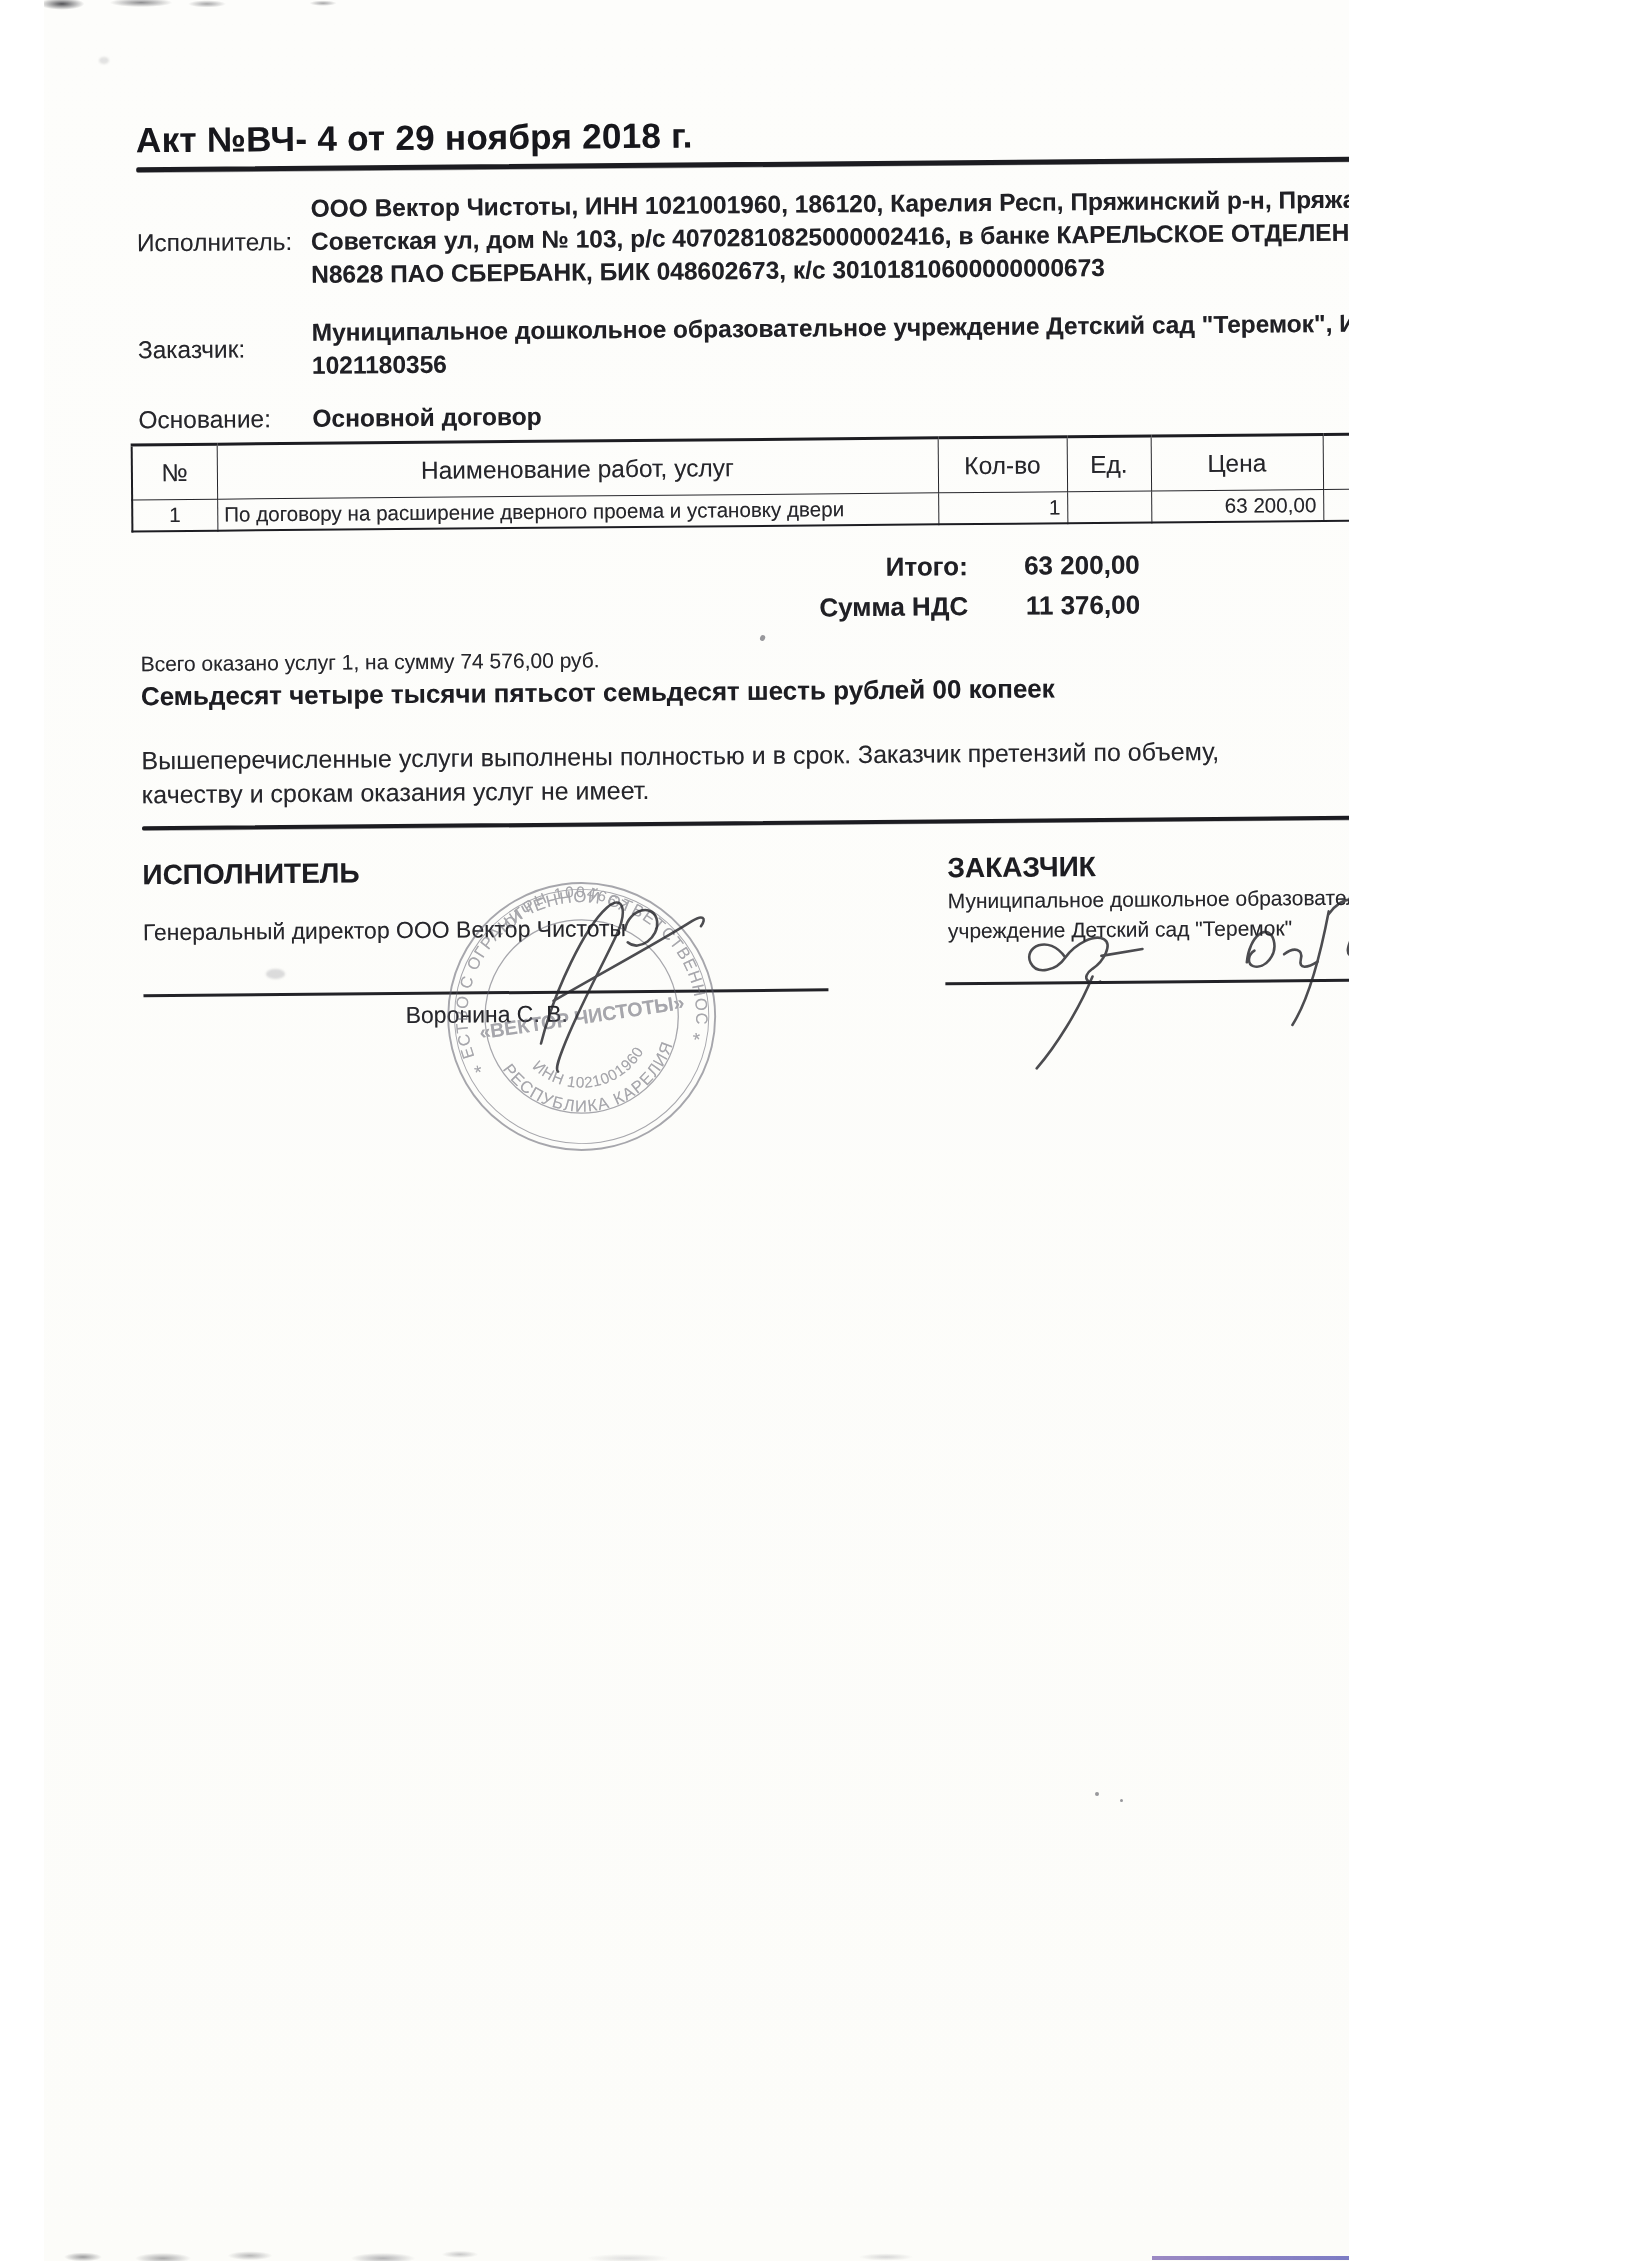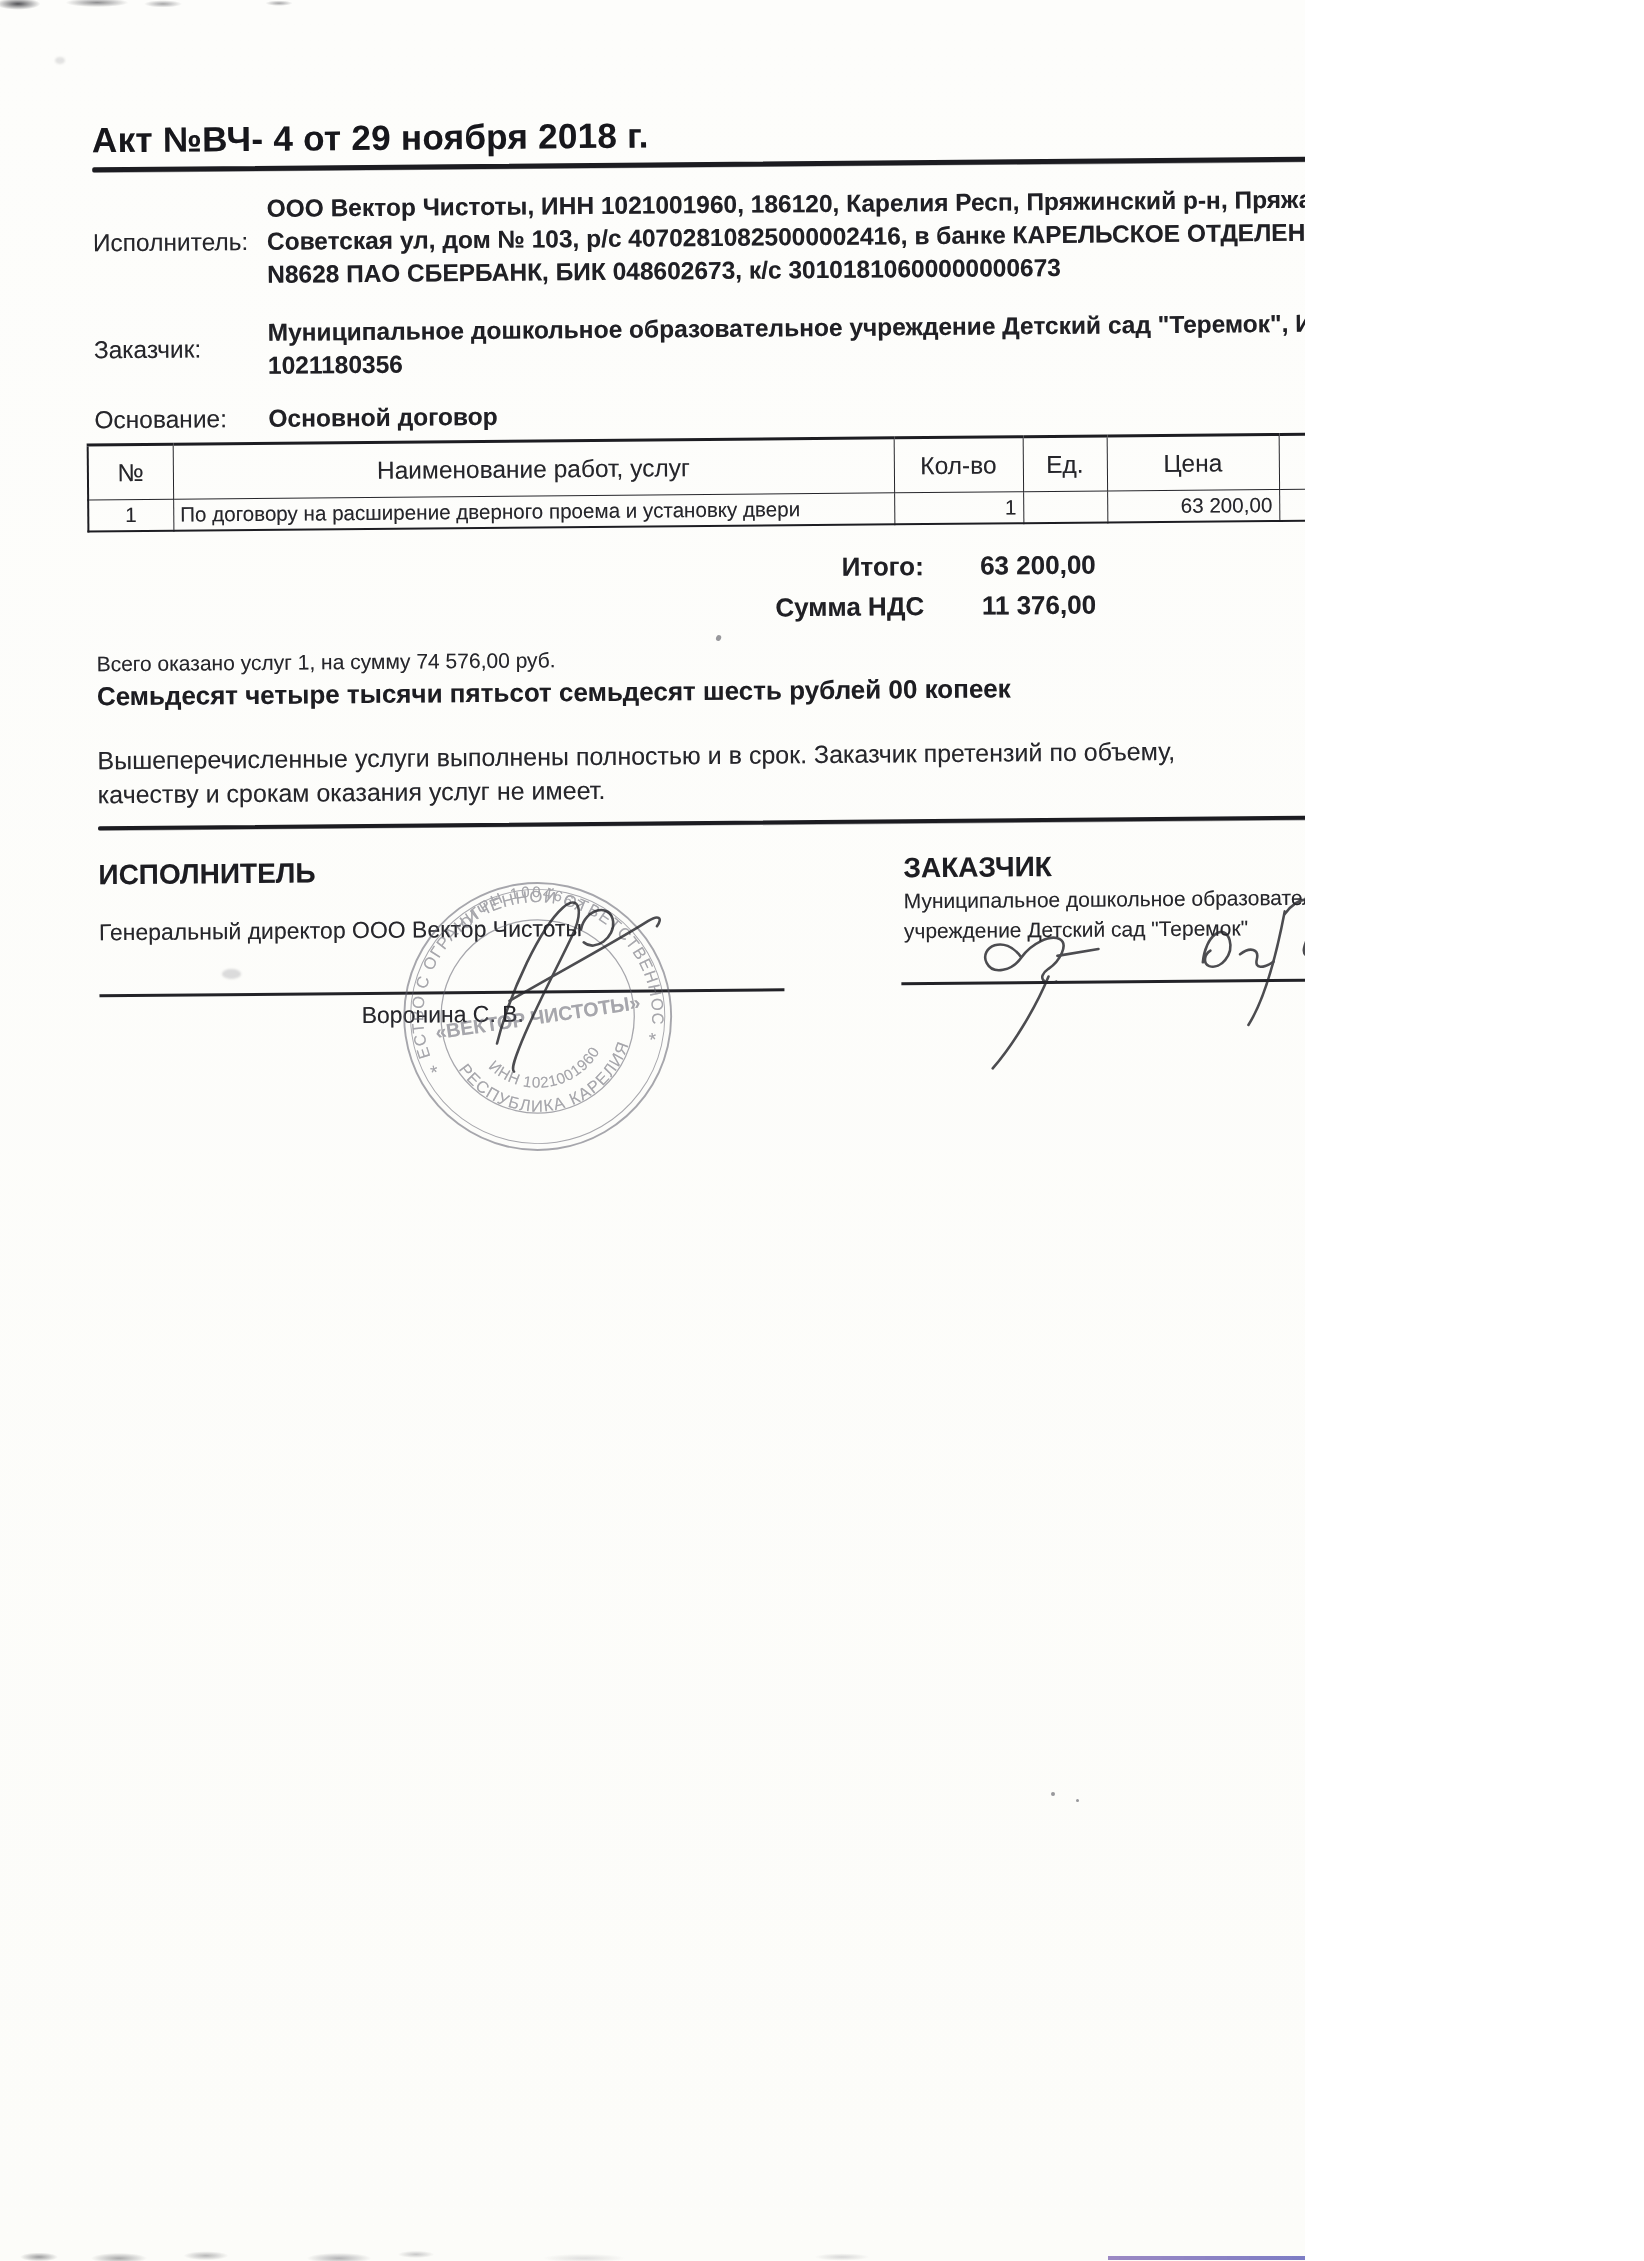--- a/index.html
+++ b/index.html
@@ -1,17 +1,17 @@
 <!DOCTYPE html>
 <html style="font-size:10.3px"><head>
 <meta charset="utf-8">
 <style>
   html,body{margin:0;padding:0;}
   body{width:1645px;height:2261px;background:#ffffff;font-family:"Liberation Sans","DejaVu Sans",sans-serif;}
-  .page{position:relative;width:1305px;height:2261px;background:linear-gradient(180deg,#fdfdfb 0%,#fcfcf9 100%);overflow:hidden;}
+  .page{position:relative;width:1305px;height:2261px;background:linear-gradient(180deg,#fdfdfb 0%,#fcfcf9 100%);overflow:hidden;margin-left:44px;}
   .doc{position:absolute;inset:0;transform:rotate(-0.5deg);transform-origin:822px 709px;color:#26262b;text-shadow:0 0 0.4px rgba(45,45,50,.35);}
 
   .title{position:absolute;left:97px;top:114px;font-size:35px;font-weight:bold;color:#17171c;letter-spacing:0.3px;margin:0;}
   .rule{position:absolute;background:#1c1c21;border-radius:1.9px;box-shadow:0 0.6px 0.6px rgba(30,30,35,.4);}
   .rule-title{left:97px;top:161px;width:1316px;height:4.5px;}
   .rule-sign{left:97px;top:820px;width:1317px;height:3.9px;}
 
   .field{position:absolute;left:97px;display:flex;align-items:center;font-size:24.5px;}
   .field-label{width:174px;flex:0 0 174px;}
   .field-value{width:1109px;font-weight:bold;line-height:33px;color:#202025;}

